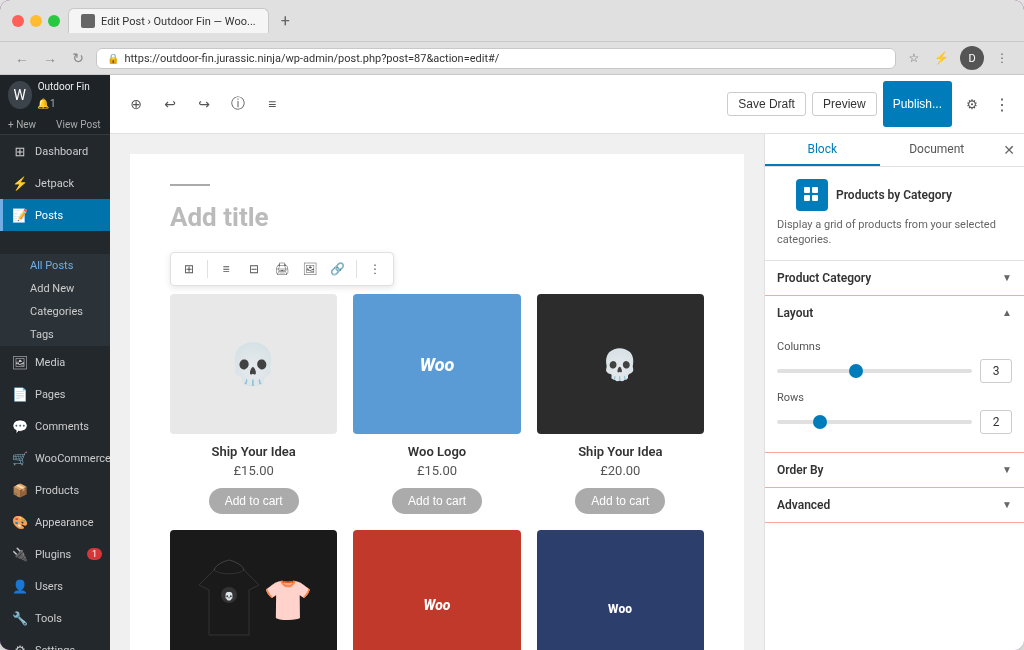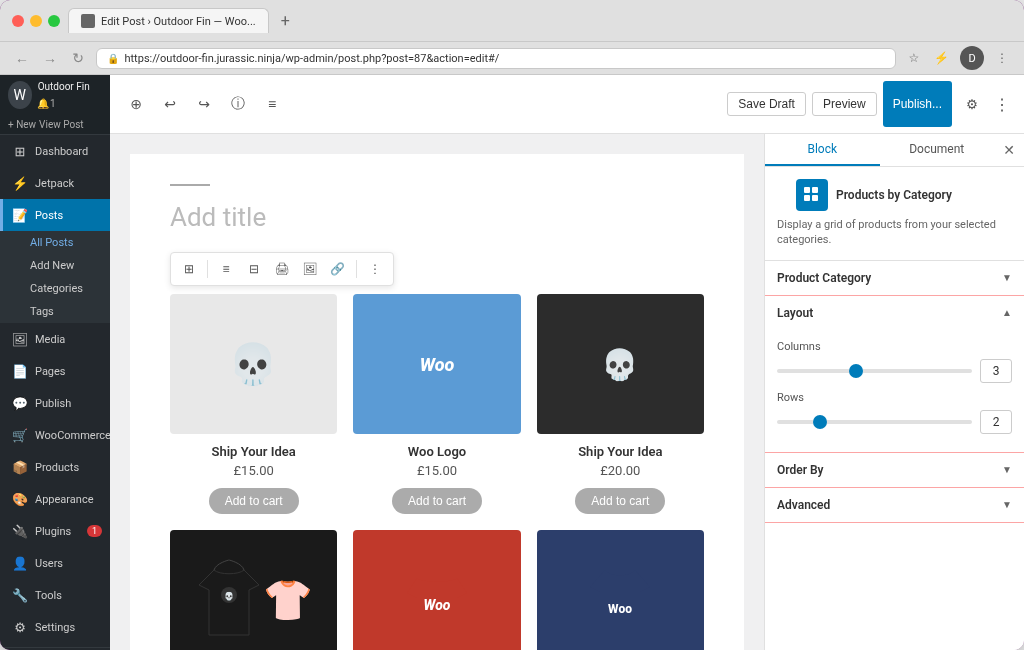--- a/index.html
+++ b/index.html
@@ -23,21 +23,21 @@
     
     .wp-admin { display: flex; flex: 1; overflow: hidden; }
 
     
     .sidebar { width: 110px; background: #23282d; color: #eee; display: flex; flex-direction: column; overflow-y: auto; flex-shrink: 0; }
     .wp-logo { width: 28px; height: 28px; background: #3c434a; border-radius: 50%; display: flex; align-items: center; justify-content: center; color: white; font-size: 14px; }
     .sidebar-menu { flex: 1; }
     .menu-item { padding: 7px 8px; display: flex; align-items: center; gap: 6px; color: #ccc; cursor: pointer; font-size: 11px; border-left: 3px solid transparent; }
     .menu-item.active { background: #0073aa; color: white; border-left: 3px solid #72aee6; }
     .menu-icon { width: 18px; height: 18px; display: flex; align-items: center; justify-content: center; font-size: 13px; flex-shrink: 0; }
-    .submenu { background: #2c3338; }
+    .submenu { background: #2c3338; margin-top: 23px; }
     .submenu-item { padding: 5px 8px 5px 30px; color: #ccc; cursor: pointer; font-size: 11px; }
     .submenu-item.active { color: #72aee6; }
     .menu-badge { background: #d63638; color: white; border-radius: 10px; font-size: 9px; padding: 1px 5px; margin-left: auto; }
 
     
     .main-area { flex: 1; display: flex; flex-direction: column; overflow: hidden; background: #f0f0f1; }
 
     
     .editor-toolbar { background: white; padding: 6px 12px; display: flex; align-items: center; gap: 6px; border-bottom: 1px solid #e0e0e0; flex-shrink: 0; }
     .toolbar-btn { width: 28px; height: 28px; display: flex; align-items: center; justify-content: center; border-radius: 4px; cursor: pointer; color: #555; font-size: 14px; border: none; background: none; }
@@ -140,21 +140,21 @@
 
     <div class="sidebar">
 
       <div style="background:#1d2327; padding:6px 8px; display:flex; align-items:center; gap:6px;">
         <div class="wp-logo">W</div>
         <div style="font-size:10px; color:#aaa; display:flex; gap:6px; flex-wrap:wrap;">
           <span style="color:#eee;">Outdoor Fin</span>
           <span style="color:#aaa;">🔔<span>1</span></span>
         </div>
       </div>
-      <div style="background:#1d2327; padding:4px 8px; display:flex; gap:3px; border-bottom:1px solid #33393e;">
+      <div style="background:#1d2327; padding:4px 8px; display:flex; gap:20px; border-bottom:1px solid #33393e;">
         <span style="color:#aaa; font-size:10px;">+ New</span>
         <span style="color:#aaa; font-size:10px;">View Post</span>
       </div>
 
       <div class="sidebar-menu">
         <div class="menu-item">
           <span class="menu-icon">⊞</span>
           <span>Dashboard</span>
         </div>
         <div class="menu-item">
@@ -174,21 +174,21 @@
         <div class="menu-item">
           <span class="menu-icon">🖼</span>
           <span>Media</span>
         </div>
         <div class="menu-item">
           <span class="menu-icon">📄</span>
           <span>Pages</span>
         </div>
         <div class="menu-item">
           <span class="menu-icon">💬</span>
-          <span>Publish</span>
+          <span>Comments</span>
         </div>
         <div class="menu-item">
           <span class="menu-icon">🛒</span>
           <span>WooCommerce</span>
         </div>
         <div class="menu-item">
           <span class="menu-icon">📦</span>
           <span>Products</span>
         </div>
         <div class="menu-item">
@@ -232,21 +232,21 @@
           <button class="btn-settings">⚙</button>
           <button class="btn-more">⋮</button>
         </div>
       </div>
 
       <div class="content-with-sidebar">
 
         <div class="editor-canvas">
           <div class="editor-content">
             <div class="divider-line"></div>
-            <div class="post-title" style="color:#bbb; font-size:26px; font-weight:400; ">Add title</div>
+            <div class="post-title" style="color:#bbb; font-size:26px; font-weight:700; ">Add title</div>
 
             <div class="block-toolbar">
               <div class="block-tool-btn">⊞</div>
               <div class="block-tool-sep"></div>
               <div class="block-tool-btn">≡</div>
               <div class="block-tool-btn">⊟</div>
               <div class="block-tool-btn">🖨</div>
               <div class="block-tool-btn">🖼</div>
               <div class="block-tool-btn">🔗</div>
               <div class="block-tool-sep"></div>

